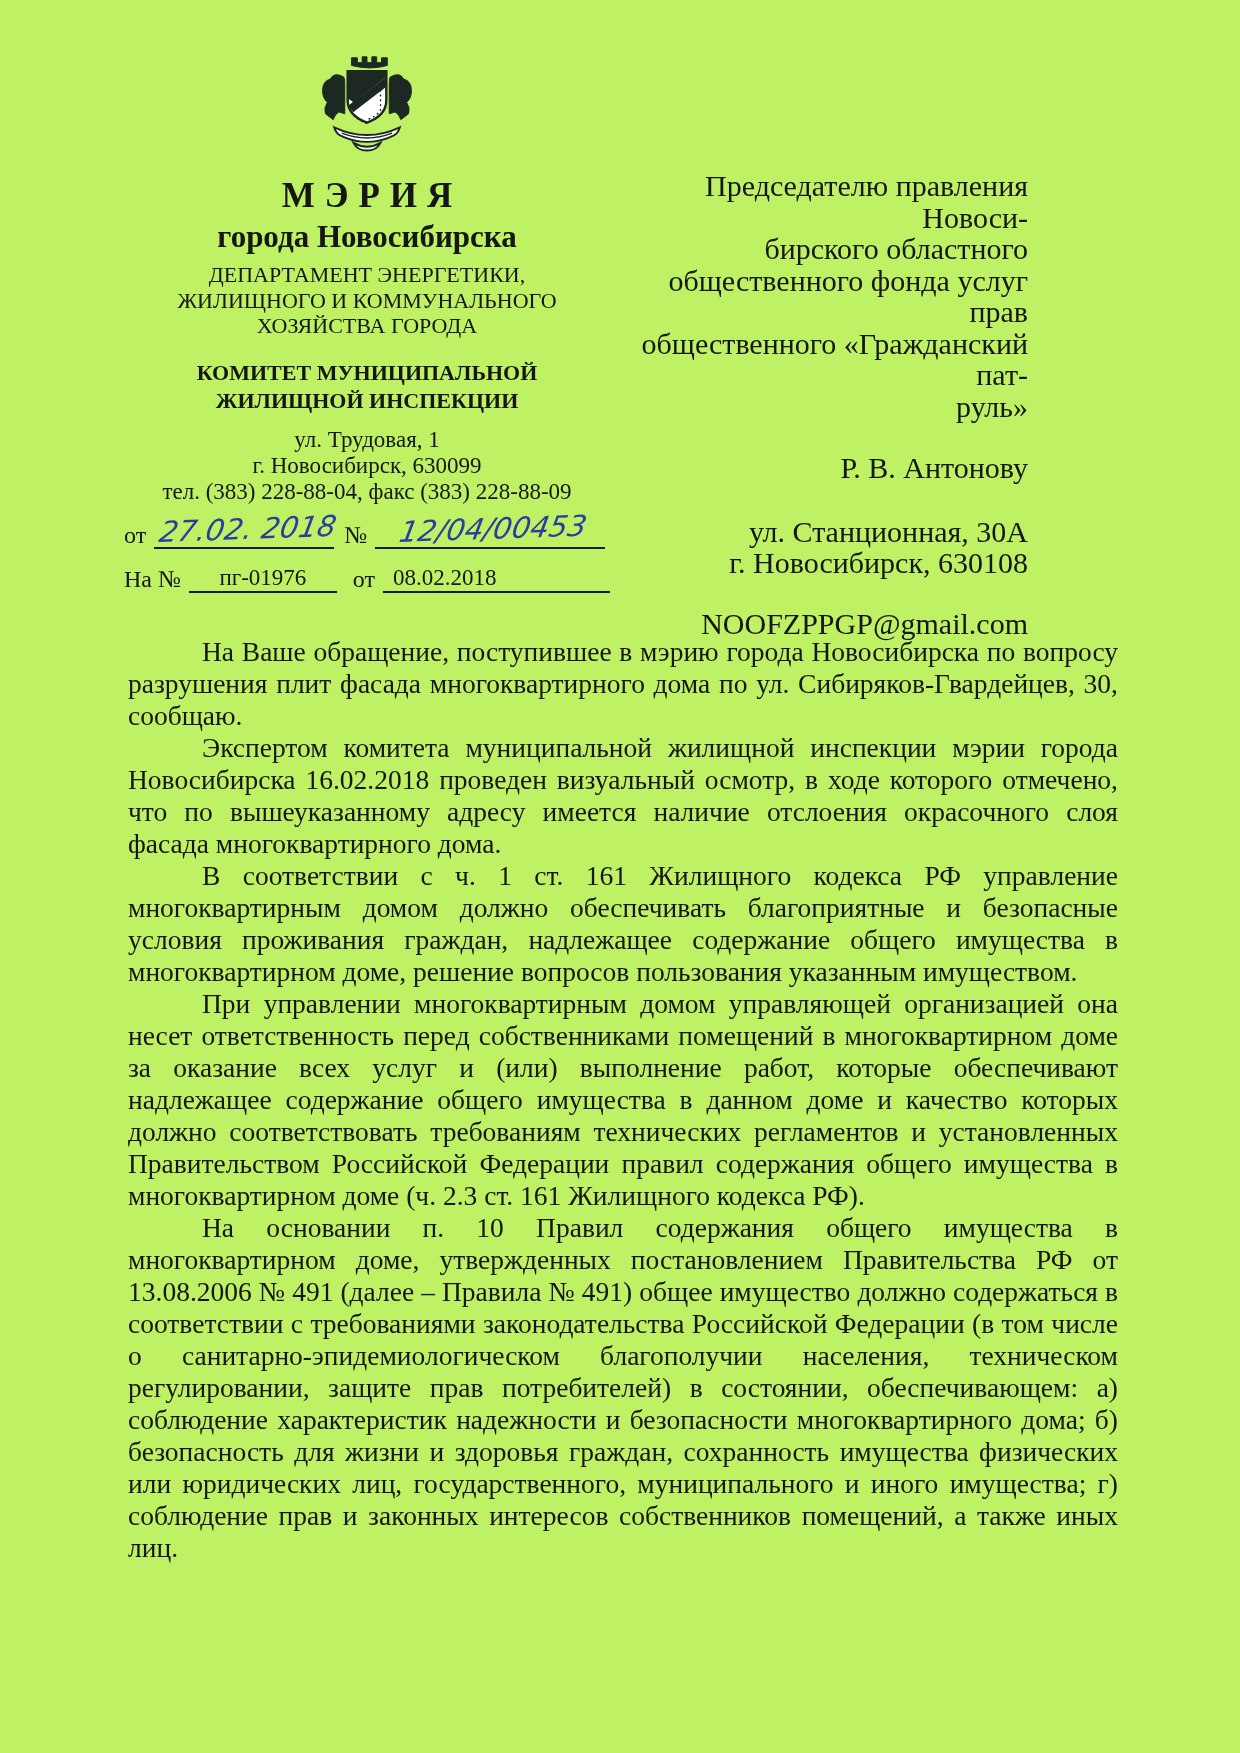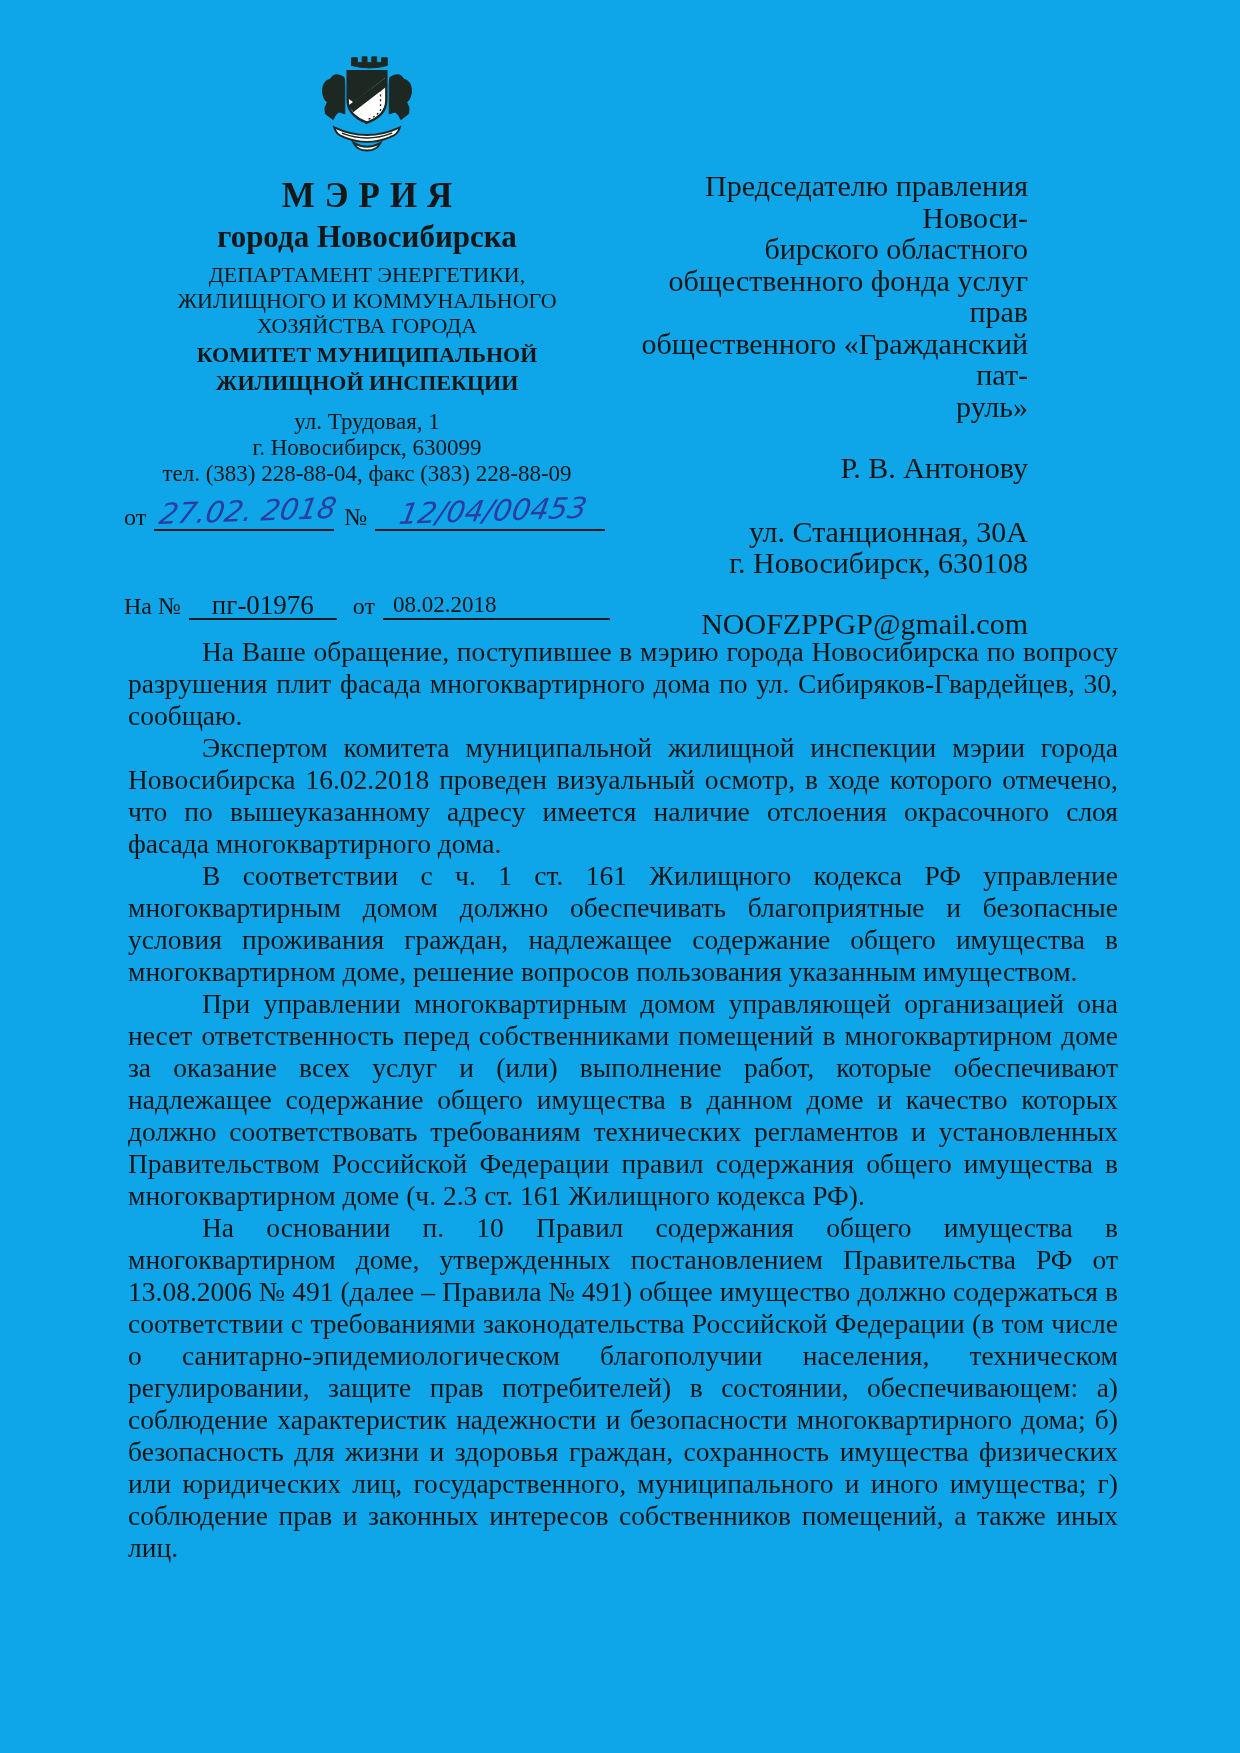--- a/index.html
+++ b/index.html
@@ -1,58 +1,58 @@
 <!DOCTYPE html>
 <html><head>
 <meta charset="utf-8">
 <style>
   * { margin:0; padding:0; box-sizing:border-box; }
   html,body { background:#e8e8e8; }
   .page {
     position:relative;
     width:1240px; height:1753px;
     margin:0 auto;
-    background:#0ea5e9;
+    background:#bef264;
     font-family:"Liberation Serif", serif;
     color:#161616;
     overflow:hidden;
     text-decoration:underline;
   }
 
   
   .letterhead {
     position:absolute; left:124px; top:52px; width:486px;
     text-align:center;
   }
   .emblem-wrap { height:118px; display:flex; justify-content:center; align-items:flex-start; }
   .org-title {
     margin-top:6px;
     font-size:35px; font-weight:bold; letter-spacing:10px;
     text-indent:10px; 
   }
   .org-subtitle { font-size:31px; font-weight:bold; margin-top:3px; }
   .dept-line { font-size:22px; line-height:25.5px; }
   .dept-block { margin-top:7px; }
-  .committee-block { margin-top:2px; }
+  .committee-block { margin-top:20px; }
   .committee-line { font-size:22px; font-weight:bold; line-height:28px; }
   .addr-block { margin-top:12px; }
   .addr-line { font-size:23px; line-height:26px; }
 
   .ref-row {
     margin-top:12px; text-align:left; font-size:24px;
     display:flex; align-items:flex-end; white-space:nowrap;
   }
   .ref-row .lbl { padding-right:8px; }
   .field {
     display:inline-block; border-bottom:2px solid #1b1b1b;
     text-align:center; line-height:26px; position:relative;
   }
   .f-outdate { width:180px; }
   .f-outnum  { width:230px; }
-  .f-innum   { width:150px; font-size:27px;margin-top:45px; }
+  .f-innum   { width:150px; font-size:23px; }
   .f-indate  { width:230px; font-size:23px; text-align:left; padding-left:10px; }
   .handwrite {
     display:inline-block;
     font-family:"DejaVu Sans", sans-serif;
     font-style:italic;
     color:#2b3da0;
     font-size:29px;
     transform:skewX(-12deg) rotate(-2deg);
     transform-origin:left bottom;
     white-space:nowrap;

